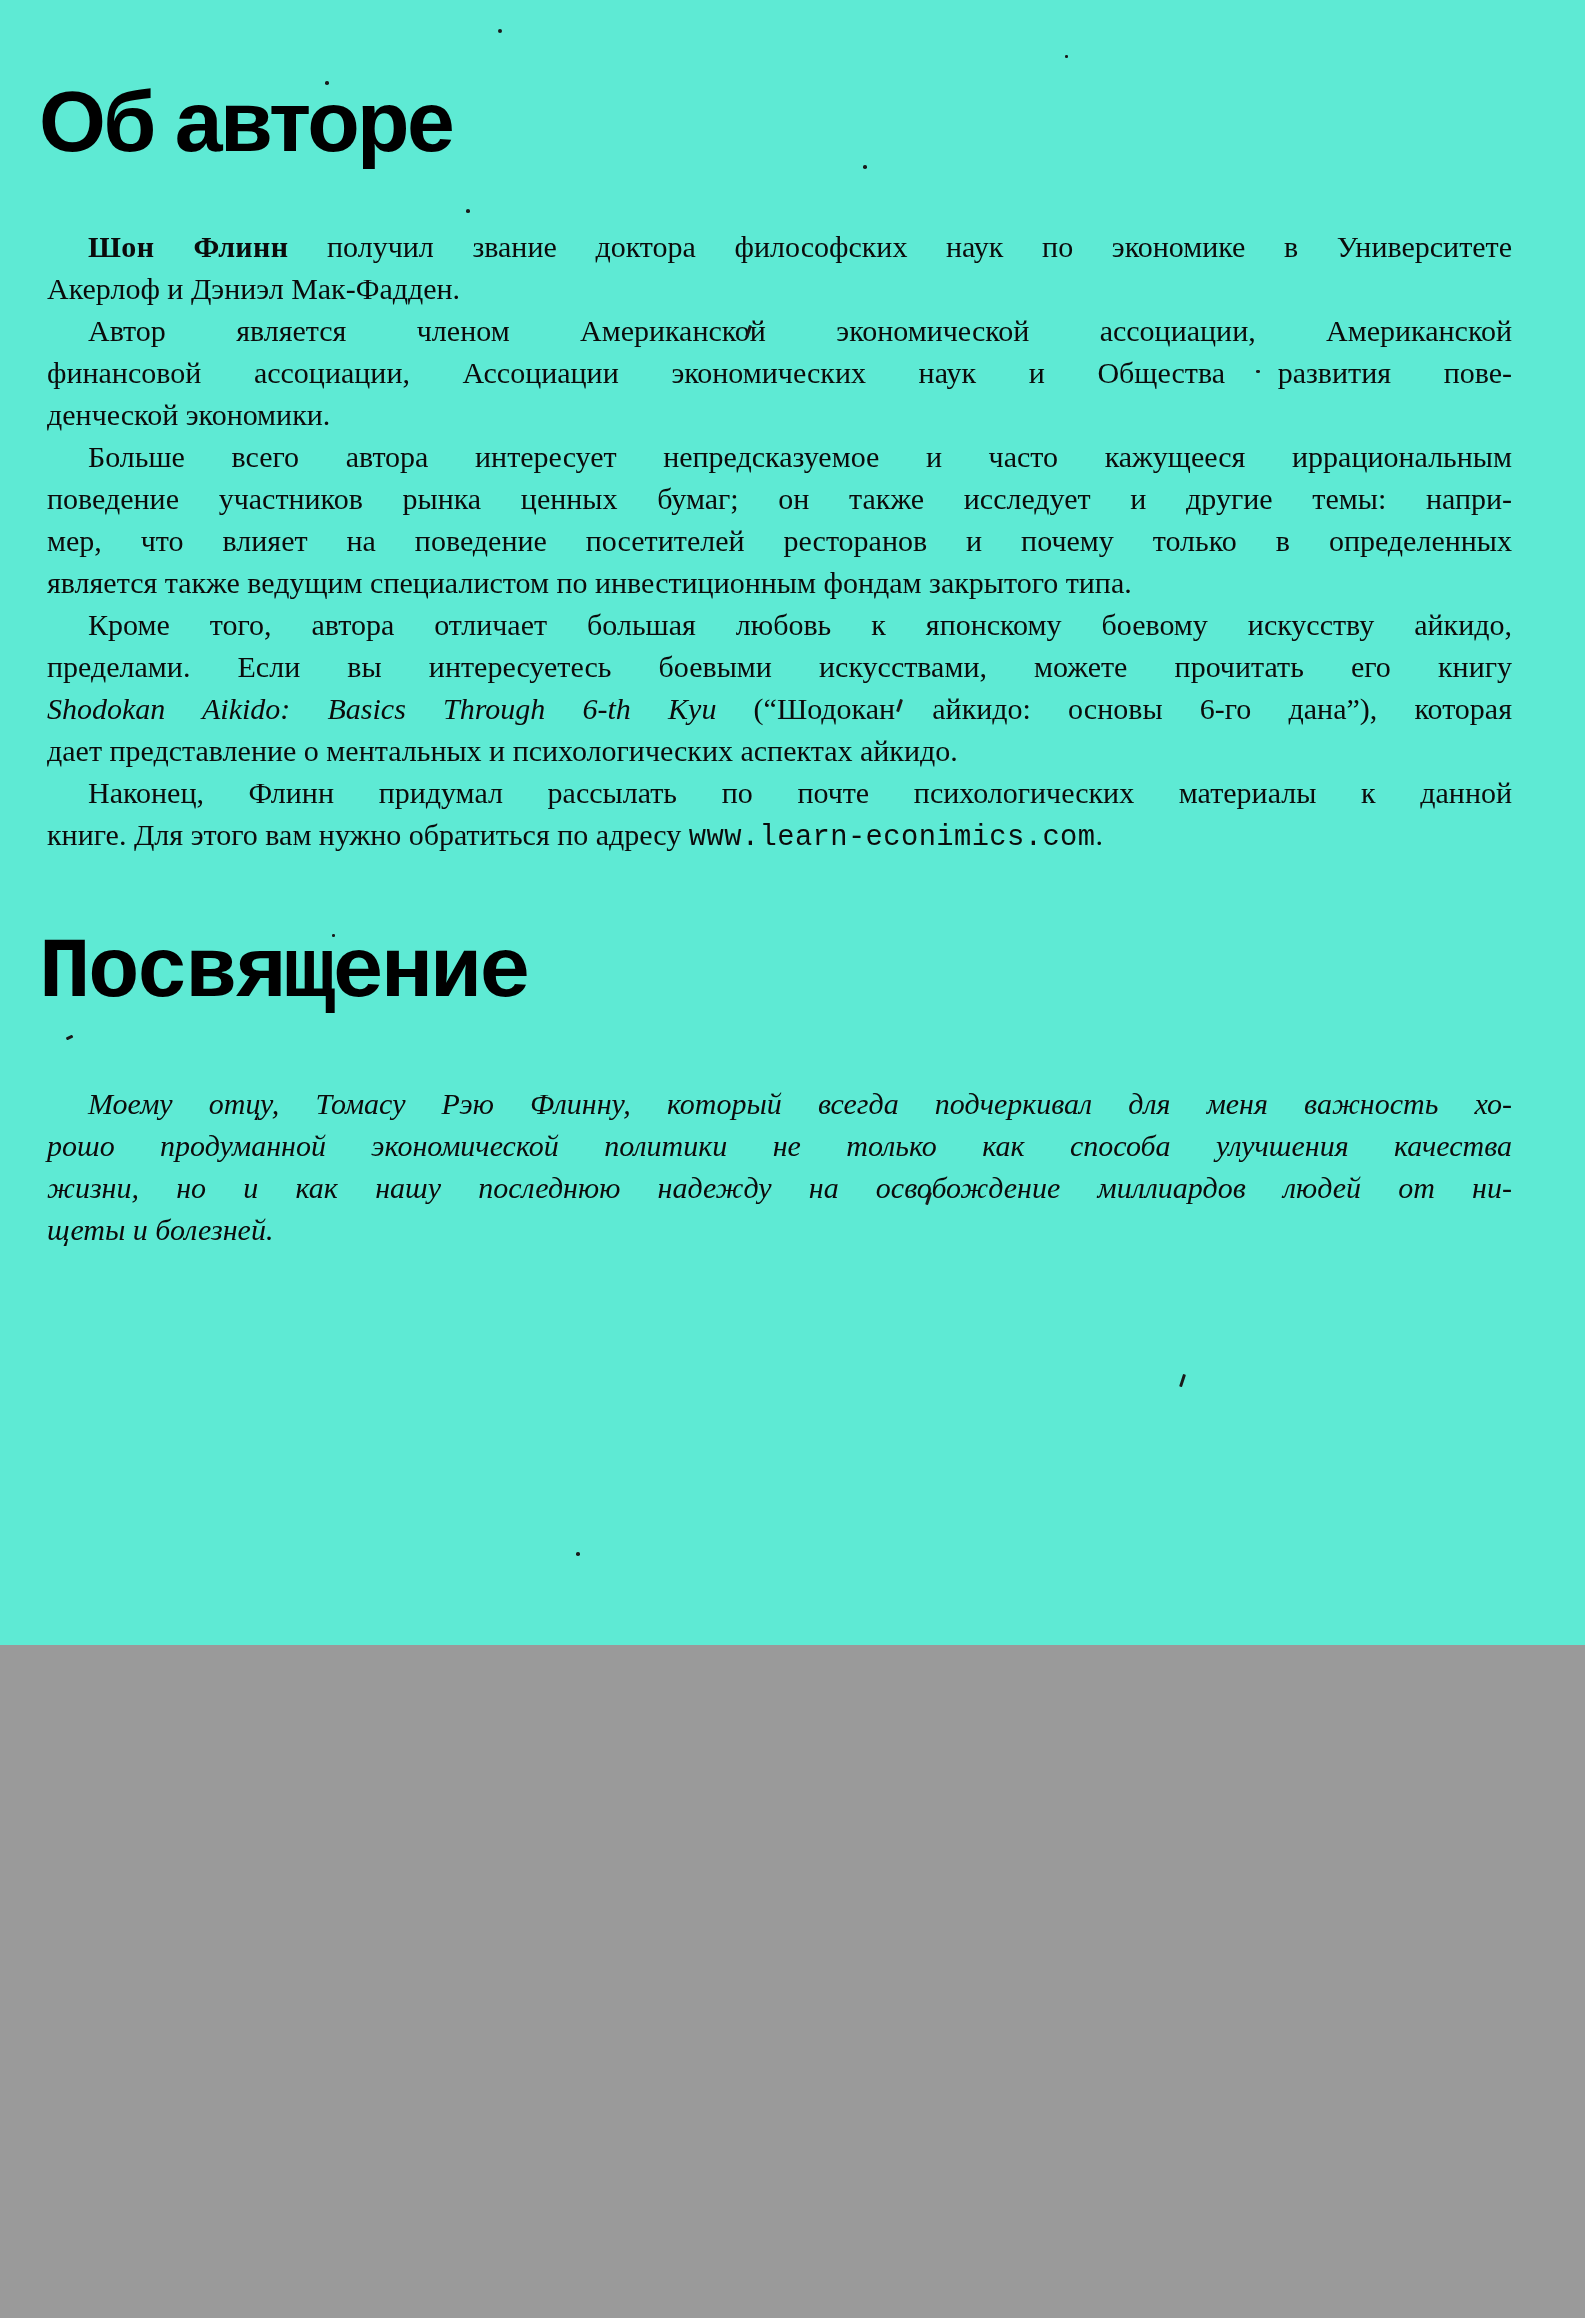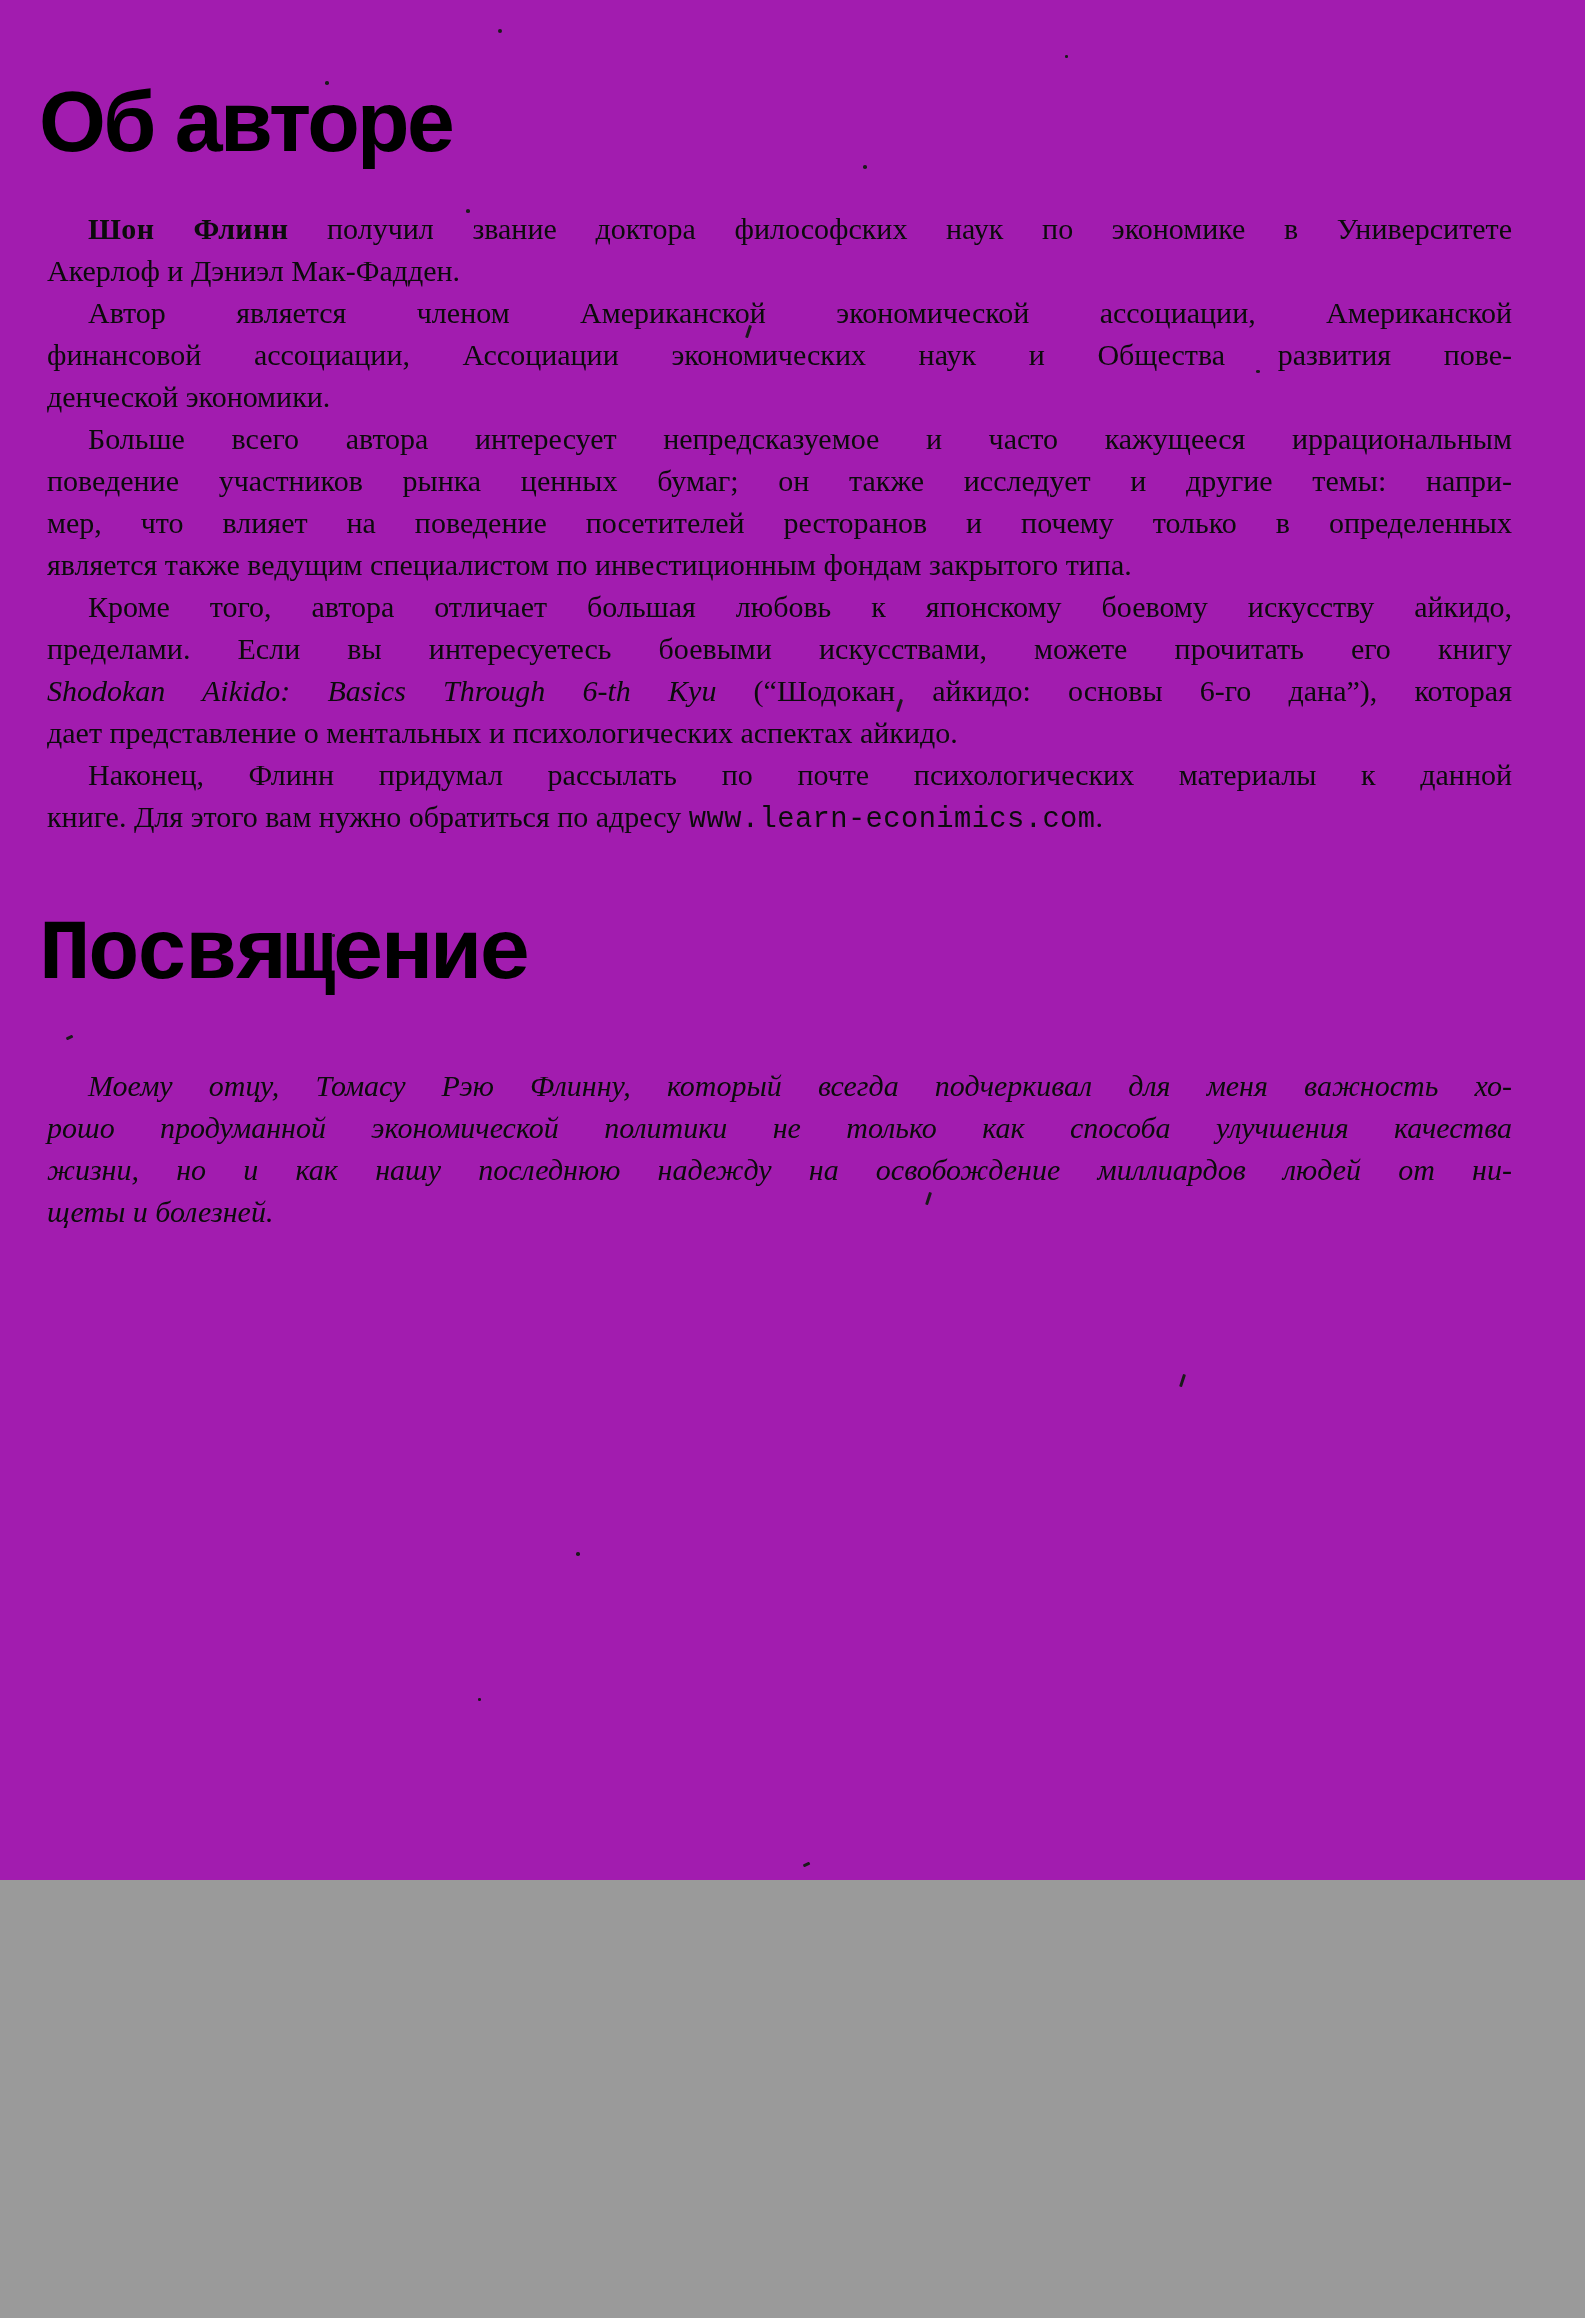--- a/index.html
+++ b/index.html
@@ -1,19 +1,19 @@
 <!DOCTYPE html>
 <html style="font-size:14px"><head>
 <meta charset="utf-8">
 <style>
   html,body{margin:0;padding:0;background:#9a9a9a;}
   .page{
     position:relative;
-    width:1586px;height:1880px;
-    background:#a21caf;
+    width:1586px;height:1645px;
+    background:#5eead4;
     overflow:hidden;
     font-family:"Liberation Serif", serif;
     color:#0a0a0a;
   }
   .h-title{
     font-family:"Liberation Sans", sans-serif;
     font-weight:bold;
     font-size:86px;
     line-height:1;
     letter-spacing:-2.7px;
@@ -22,21 +22,21 @@
   }
   #h-about{ padding:78px 0 0 39px; }
   #h-dedication{ padding:71px 0 0 39px;font-family:Liberation Mono, monospace; }
   .body-text{
     margin-left:47px;
     width:1465px;
     font-size:30px;
     line-height:42px;
     color:#0b0b0b;
   }
-  #about-text{ margin-top:44px; }
+  #about-text{ margin-top:62px; }
   #dedication-text{ margin-top:67px;font-style:italic; }
   .para{ margin:0; }
   .line{
     text-align:justify;
     text-align-last:justify;
     white-space:nowrap; 
   }
   .line.last{ text-align-last:left; white-space:normal; }
   .line.first{ padding-left:41px; }
   .seg-b{ font-weight:bold; letter-spacing:0.4px; }

